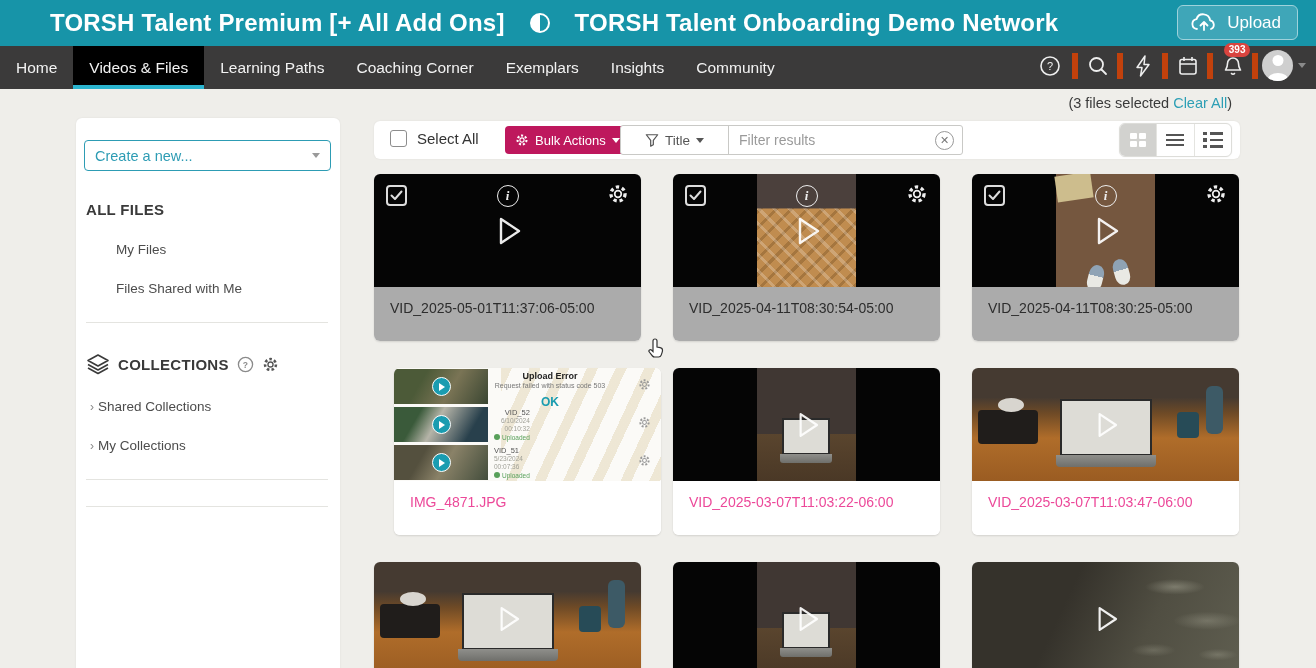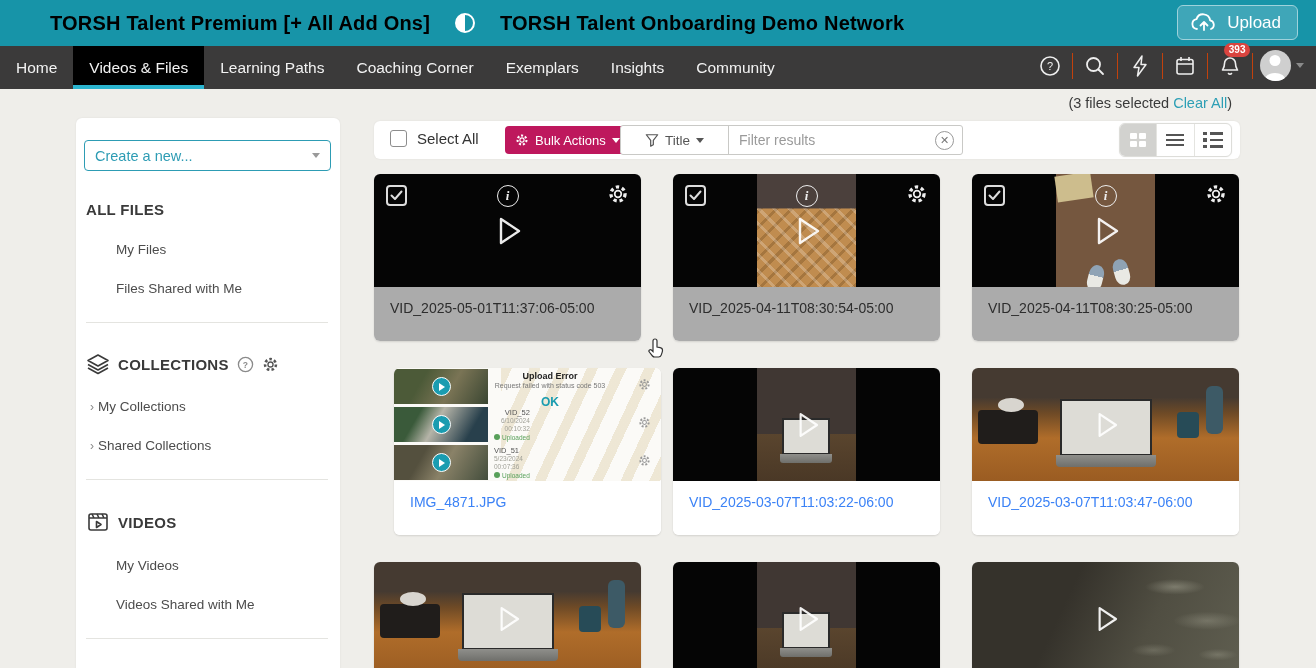--- a/index.html
+++ b/index.html
@@ -1,32 +1,32 @@
 <!DOCTYPE html>
 <html><head>
 <meta charset="utf-8">
 <style>
   * { margin:0; padding:0; box-sizing:border-box; }
   html,body { width:1316px; height:668px; overflow:hidden; }
   body { font-family:"Liberation Sans", sans-serif; background:#efeeea; position:relative; }
 
   
   .header { position:absolute; left:0; top:0; width:1316px; height:46px; background:#1794a8; display:flex; align-items:center; }
-  .brand { display:flex; align-items:center; gap:25px; margin-left:50px; color:#000000; font-size:20px; font-weight:700; letter-spacing:.2px; }
+  .brand { display:flex; align-items:center; gap:25px; margin-left:50px; color:#ffffff; font-size:24px; font-weight:700; letter-spacing:.2px; }
   .logo-circle { width:20px; height:20px; border-radius:50%; border:2.5px solid #fff; background:linear-gradient(90deg,#fff 0 48%, transparent 48%); flex:0 0 auto; }
   .upload-btn { position:absolute; right:18px; top:5px; height:35px; padding:0 16px 0 12px; display:flex; align-items:center; gap:9px; background:#3fa6b8; border:1px solid #9ed2db; border-radius:6px; color:#fff; font-size:17px; cursor:pointer; }
   .upload-btn svg { display:block; }
 
   
   .nav { position:absolute; left:0; top:46px; width:1316px; height:43px; background:#3b3a3a; display:flex; align-items:stretch; }
   .nav-items { display:flex; list-style:none; align-items:stretch; }
   .nav-item { display:flex; align-items:center; padding:0 16px; color:#f2f2f2; font-size:15.5px; cursor:pointer; }
   .nav-item.active { background:#000; border-bottom:4px solid #2bb4cf; padding-top:4px; }
   .nav-icons { position:absolute; right:6px; top:0; height:39px; display:flex; align-items:center; }
-  .nav-icon-slot { width:45px; height:26px; display:flex; align-items:center; justify-content:center; border-left:1px solid #c2410c; position:relative; cursor:pointer; }
+  .nav-icon-slot { width:45px; height:26px; display:flex; align-items:center; justify-content:center; border-left:6px solid #c2410c; position:relative; cursor:pointer; }
   .nav-icon-slot:first-child { border-left:none; }
   .badge { position:absolute; top:-10px; right:2px; background:#d9443f; color:#fff; font-size:10px; font-weight:700; border-radius:9px; padding:1.5px 4.5px; line-height:1.1; }
   .avatar { width:31px; height:31px; border-radius:50%; background:#cfcfcf; position:relative; overflow:hidden; }
   .avatar .head { position:absolute; left:50%; top:5px; transform:translateX(-50%); width:11px; height:11px; border-radius:50%; background:#fff; }
   .avatar .body { position:absolute; left:50%; bottom:-6px; transform:translateX(-50%); width:21px; height:14px; border-radius:50% 50% 0 0; background:#fff; }
   .caret { width:0; height:0; border-left:4px solid transparent; border-right:4px solid transparent; border-top:5px solid #8a8a8a; margin-left:5px; }
 
   
   .selection-bar { position:absolute; top:95px; right:84px; font-size:14.5px; color:#3a3a3a; }
   .selection-bar a { color:#2d9fb5; text-decoration:none; cursor:pointer; }
@@ -65,21 +65,21 @@
   .grid-glyph span { background:#fff; border-radius:1px; }
   .lines-glyph span { display:block; width:18px; height:2.5px; background:#555; margin:2.5px 0; }
   .dlist-glyph { display:flex; flex-direction:column; gap:3px; }
   .dlist-glyph span { display:flex; align-items:center; gap:3px; }
   .dlist-glyph i { width:3.5px; height:3.5px; background:#555; display:block; }
   .dlist-glyph b { width:13px; height:2.5px; background:#555; display:block; }
 
   
   .card { position:absolute; width:267px; height:167px; border-radius:6px; overflow:hidden; background:#fff; box-shadow:0 1px 2px rgba(0,0,0,.12); cursor:pointer; }
   .thumb { position:relative; width:100%; height:113px; background:#050505; overflow:hidden; }
-  .title-bar { height:54px; padding:13px 16px 0; font-size:14px; color:#3b82f6; background:#fff; white-space:nowrap; overflow:hidden; }
+  .title-bar { height:54px; padding:13px 16px 0; font-size:14px; color:#ec4899; background:#fff; white-space:nowrap; overflow:hidden; }
   .card.selected .title-bar { background:#ababab; color:#2d2d2d; }
   .play { position:absolute; left:50%; top:50%; transform:translate(-50%,-50%); opacity:.92; }
   .ov-check { position:absolute; left:12px; top:11px; width:21px; height:21px; border:2px solid #ddd; border-radius:4px; display:flex; align-items:center; justify-content:center; }
   .ov-info { position:absolute; left:50%; top:11px; transform:translateX(-50%); width:22px; height:22px; border:1.6px solid #eee; border-radius:50%; color:#eee; font-size:13px; font-weight:700; display:flex; align-items:center; justify-content:center; font-family:"Liberation Serif",serif; font-style:italic; }
   .ov-gear { position:absolute; right:12px; top:9px; }
 
   .strip { position:absolute; left:31.5%; top:0; width:37%; height:100%; }
   .t-herr .strip { background-color:#c08c4f;
     background-image:linear-gradient(180deg,#4b403c 0 30%, rgba(75,64,60,0) 31%),
       repeating-linear-gradient(45deg, rgba(255,255,255,.22) 0 3px, transparent 3px 11px),
@@ -234,37 +234,25 @@
       <span>COLLECTIONS</span>
       <svg class="mini-icon" width="17" height="17" viewBox="0 0 18 18" fill="none" stroke="#8a8a8a" stroke-width="1.4">
           <circle cx="9" cy="9" r="7.5"></circle>
           <text x="9" y="12.5" text-anchor="middle" font-size="9" fill="#8a8a8a" stroke="none" font-family="Liberation Sans,sans-serif">?</text>
         </svg>
       <svg width="17" height="17" viewBox="0 0 20 20" fill="none" stroke="#555" stroke-width="1.6">
           <circle cx="10" cy="10" r="6.4" stroke-width="3" stroke-dasharray="3 2.6"></circle>
           <circle cx="10" cy="10" r="3" stroke-width="1.6"></circle>
         </svg>
     </div>
+    <div class="side-item collapsed"><span class="chev">›</span><span>Shared Collections</span></div>
     <div class="side-item collapsed"><span class="chev">›</span><span>My Collections</span></div>
-    <div class="side-item collapsed"><span class="chev">›</span><span>Shared Collections</span></div>
   </div>
   <div class="divider"></div>
 
-  <div class="side-section">
-    <div class="side-heading">
-      <svg width="24" height="24" viewBox="0 0 24 24" fill="none" stroke="#3a3a3a" stroke-width="1.6" stroke-linejoin="round">
-          <rect x="3" y="4" width="18" height="16" rx="2"></rect>
-          <path d="M3 8 h18 M6 4 l2 4 M11 4 l2 4 M16 4 l2 4"></path>
-          <path d="M10.5 11.5 L15 14.5 L10.5 17.5 Z"></path>
-        </svg>
-      <span>VIDEOS</span>
-    </div>
-    <div class="side-item">My Videos</div>
-    <div class="side-item">Videos Shared with Me</div>
-  </div>
   <div class="divider"></div>
 
 </div>
 
 <div class="toolbar">
   <div class="selectall">
     <span class="box"></span>
     <span class="lbl">Select All</span>
   </div>
   <button class="bulk-btn">

